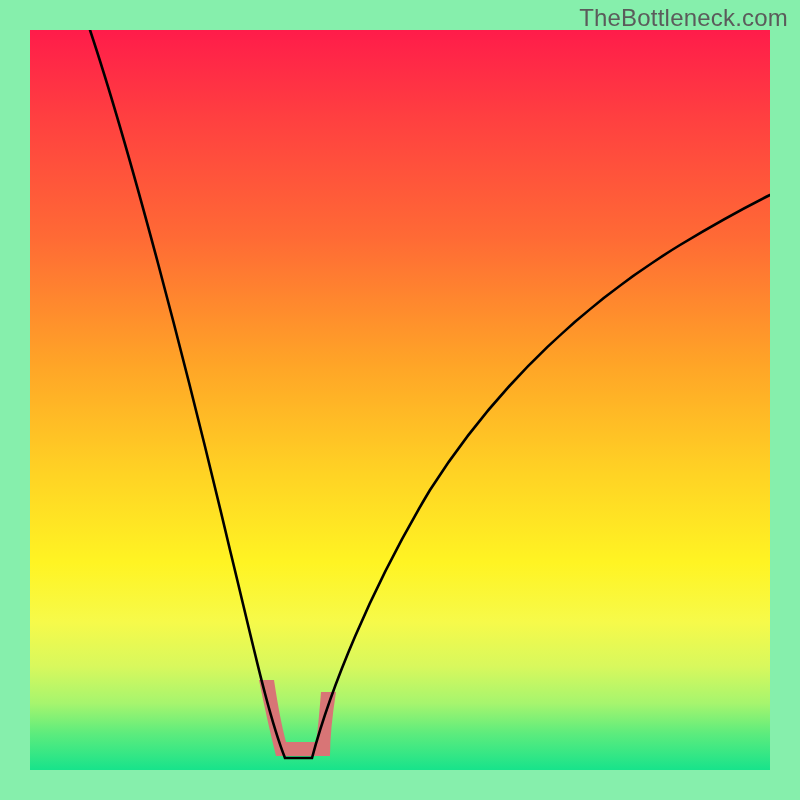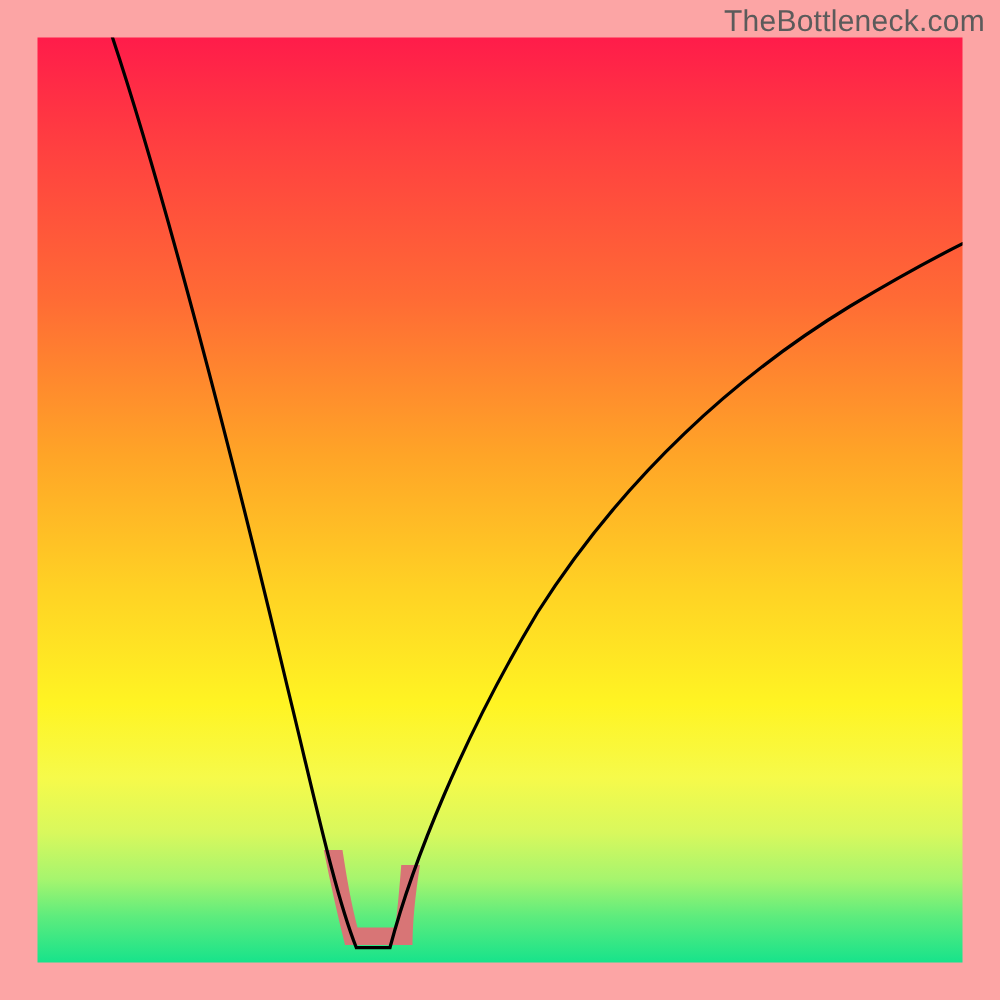--- a/index.html
+++ b/index.html
@@ -8,21 +8,21 @@
     width: 800px;
     height: 800px;
     background: #000;
     overflow: hidden;
     font-family: Arial, Helvetica, sans-serif;
   }
   .frame {
     position: relative;
     width: 800px;
     height: 800px;
-    background: #fca5a5;
+    background: #86efac;
   }
   .watermark {
     position: absolute;
     top: 4px;
     right: 12px;
     color: #5b5b5b;
     font-size: 24px;
     font-weight: 500;
     letter-spacing: 0.2px;
     user-select: none;

